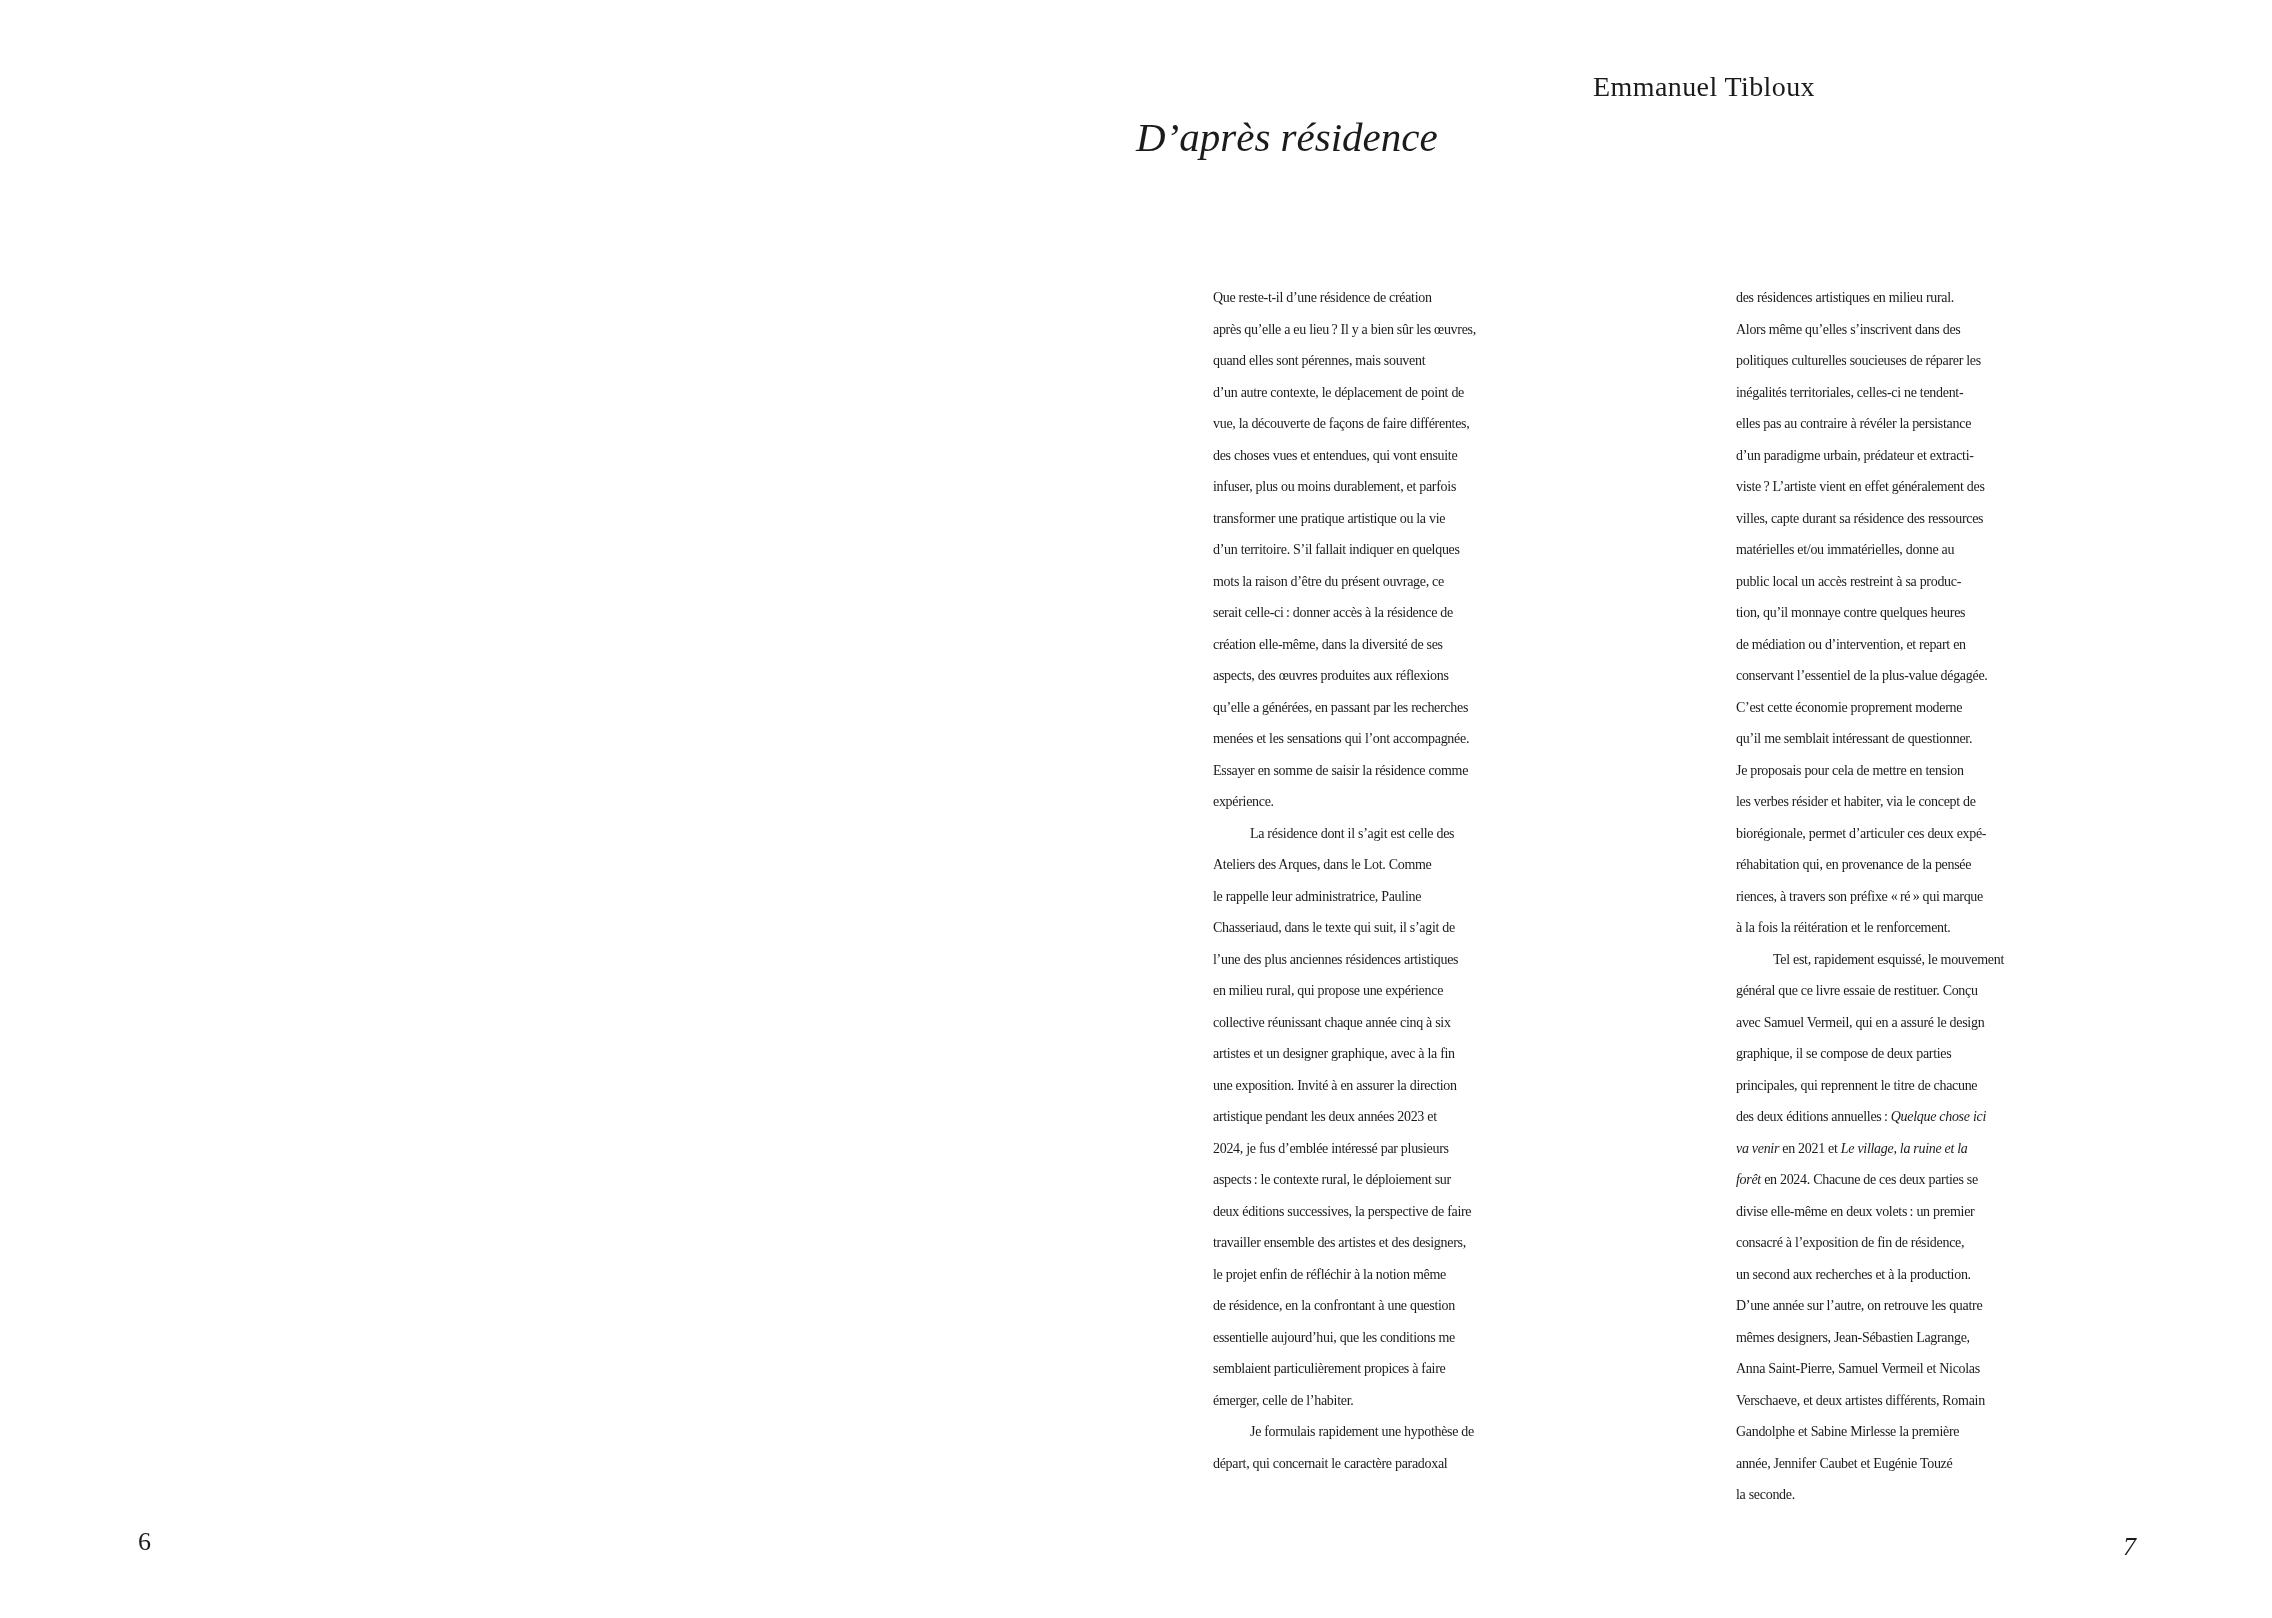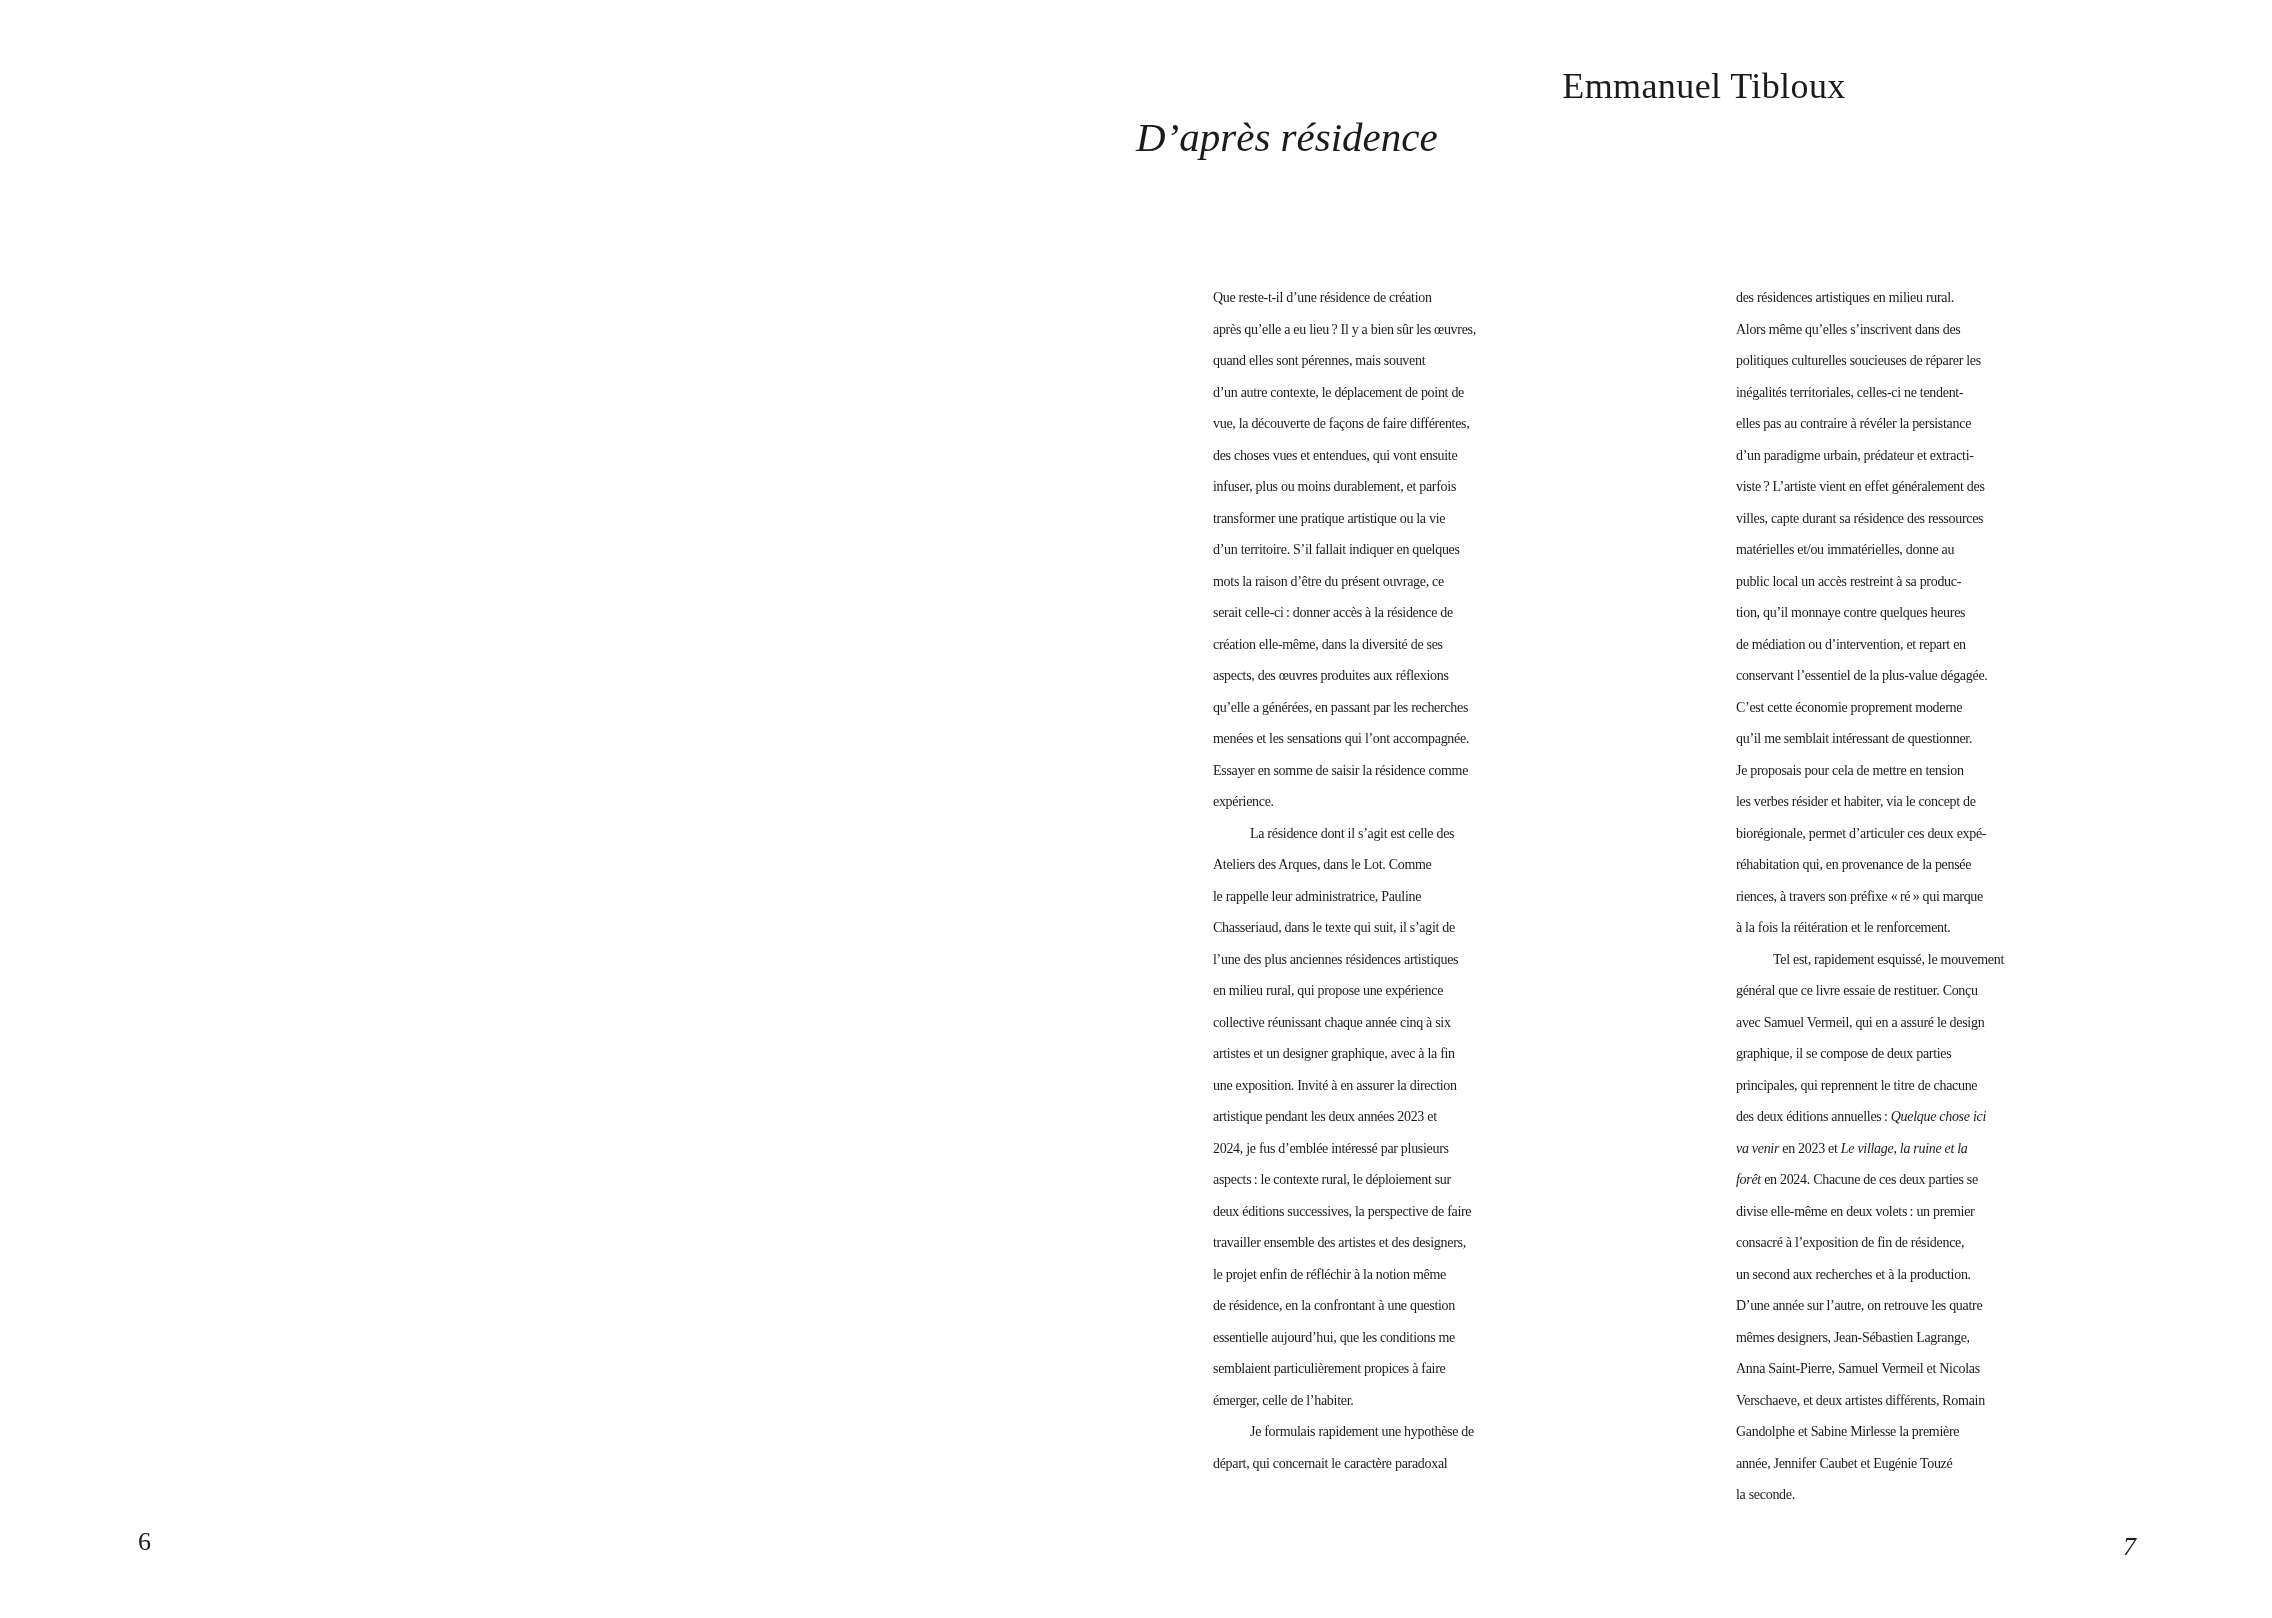--- a/index.html
+++ b/index.html
@@ -25,21 +25,21 @@
   .page-left  { left: 0; }
   .page-right { left: 1136px; }
 
   .title {
     position: absolute;
     top: 61px;
     left: 0;
     width: 100%;
     margin: 0;
     text-align: center;
-    font-size: 36px;
+    font-size: 28px;
     font-weight: normal;
     line-height: 51px;
     letter-spacing: 0.4px;
   }
   .subtitle {
     position: absolute;
     top: 112px;
     left: 0;
     width: 100%;
     margin: 0;
@@ -150,21 +150,21 @@
         <div class="line"><span>biorégionale, permet d’articuler ces deux expé-</span></div>
         <div class="line"><span>réhabitation qui, en provenance de la pensée</span></div>
         <div class="line"><span>riences, à travers son préfixe « ré » qui marque</span></div>
         <div class="line"><span>à la fois la réitération et le renforcement.</span></div>
         <div class="line indent"><span>Tel est, rapidement esquissé, le mouvement</span></div>
         <div class="line"><span>général que ce livre essaie de restituer. Conçu</span></div>
         <div class="line"><span>avec Samuel Vermeil, qui en a assuré le design</span></div>
         <div class="line"><span>graphique, il se compose de deux parties</span></div>
         <div class="line"><span>principales, qui reprennent le titre de chacune</span></div>
         <div class="line"><span>des deux éditions annuelles : </span><span class="italic">Quelque chose ici</span></div>
-        <div class="line"><span class="italic">va venir</span><span> en 2023 et </span><span class="italic">Le village, la ruine et la</span></div>
+        <div class="line"><span class="italic">va venir</span><span> en 2021 et </span><span class="italic">Le village, la ruine et la</span></div>
         <div class="line"><span class="italic">forêt</span><span> en 2024. Chacune de ces deux parties se</span></div>
         <div class="line"><span>divise elle-même en deux volets : un premier</span></div>
         <div class="line"><span>consacré à l’exposition de fin de résidence,</span></div>
         <div class="line"><span>un second aux recherches et à la production.</span></div>
         <div class="line"><span>D’une année sur l’autre, on retrouve les quatre</span></div>
         <div class="line"><span>mêmes designers, Jean-Sébastien Lagrange,</span></div>
         <div class="line"><span>Anna Saint-Pierre, Samuel Vermeil et Nicolas</span></div>
         <div class="line"><span>Verschaeve, et deux artistes différents, Romain</span></div>
         <div class="line"><span>Gandolphe et Sabine Mirlesse la première</span></div>
         <div class="line"><span>année, Jennifer Caubet et Eugénie Touzé</span></div>

